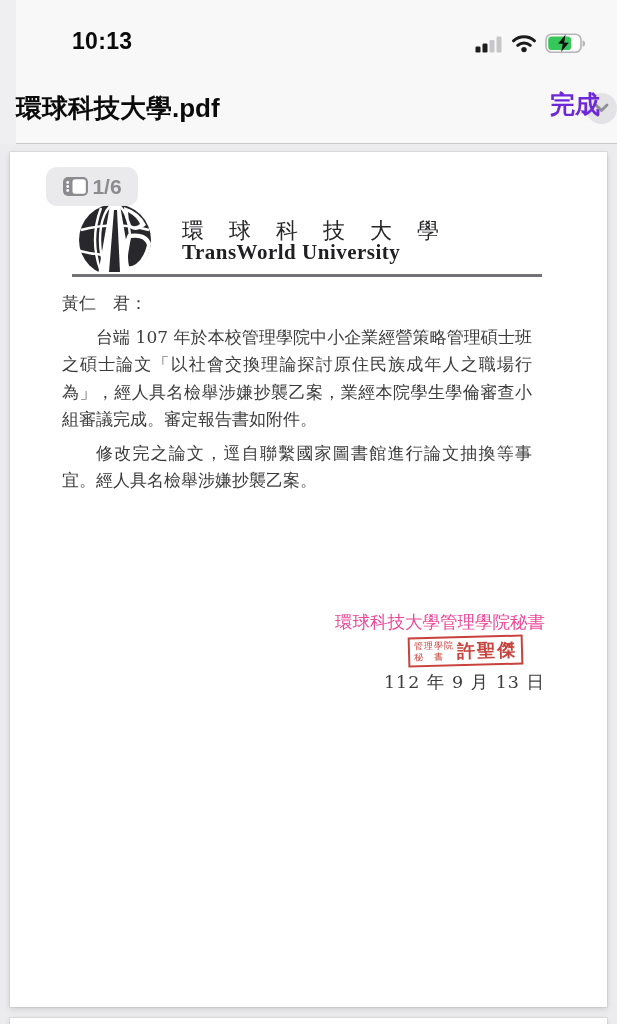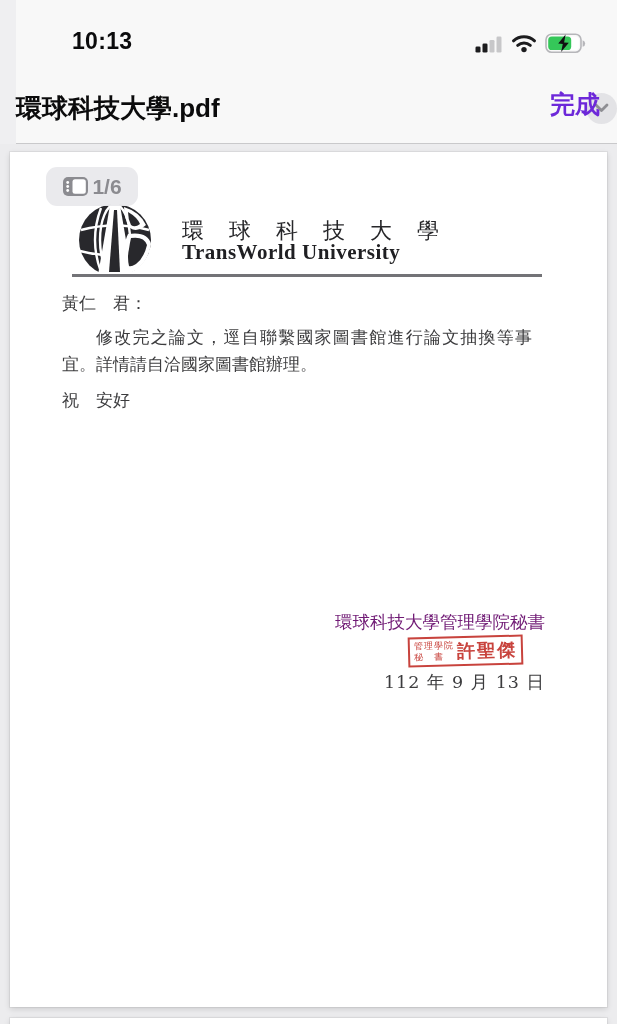--- a/index.html
+++ b/index.html
@@ -74,21 +74,21 @@
     text-align:justify;
   }
   .letter-body p{margin:6px 0;text-indent:2em;}
   .letter-body .greeting{margin:0 0 3px 0;text-indent:0;}
   .letter-body b{color:#2a2a2c;}
   .closing{text-indent:0 !important;margin-top:8px !important;}
   
   .sig-title{
     position:absolute;right:62px;top:458px;
     font-family:"DejaVu Serif","Liberation Serif",serif;
-    font-size:17.5px;color:#701a75;white-space:nowrap;
+    font-size:17.5px;color:#ec4899;white-space:nowrap;
   }
   .stamp{
     position:absolute;right:84px;top:484px;
     display:flex;align-items:center;gap:3px;
     border:2px solid #C8433D;color:#C8433D;padding:1px 4px;
     transform:rotate(-1.5deg);background:rgba(255,255,255,0);
     font-family:"DejaVu Serif","Liberation Serif",serif;
   }
   .stamp-office{display:flex;flex-direction:column;justify-content:center;}
   .stamp-office span{font-size:9px;line-height:11px;letter-spacing:1px;white-space:nowrap;}
@@ -166,22 +166,22 @@
             <path d="M56 32 q20 -3 23 10 q-3 18 -15 26 q-8 5 -11 3 q-4 -12 -1 -24 q1 -9 4 -15z" fill="#ffffff"></path>
             <path d="M59 36 q13 -2 16 7 q-3 13 -11 19 q-5 3 -7 2 q-2 -9 0 -17 q1 -7 2 -11z" fill="#28282c"></path>
           </svg>
         </span>
         <div class="uni-zh">環 球 科 技 大 學</div>
         <div class="uni-en">TransWorld University</div>
         <div class="head-rule"></div>
 
         <div class="letter-body">
           <p class="greeting">黃仁　君：</p>
-          <p>修改完之論文，逕自聯繫國家圖書館進行論文抽換等事宜。詳情請自洽國家圖書館辦理。</p>
-          <p class="closing">祝　安好</p>
+          <p>台端 107 年於本校管理學院中小企業經營策略管理碩士班之碩士論文「以社會交換理論探討原住民族成年人之職場行為」，經人具名檢舉涉嫌抄襲乙案，業經本院學生學倫審查小組審議完成。審定報告書如附件。</p>
+          <p>修改完之論文，逕自聯繫國家圖書館進行論文抽換等事宜。經人具名檢舉涉嫌抄襲乙案。</p>
         </div>
 
         <div class="sig-title">環球科技大學管理學院秘書</div>
         <div class="stamp">
           <span class="stamp-office">
             <span>管理學院</span>
             <span>秘　書</span>
           </span>
           <span class="stamp-name">許聖傑</span>
         </div>

